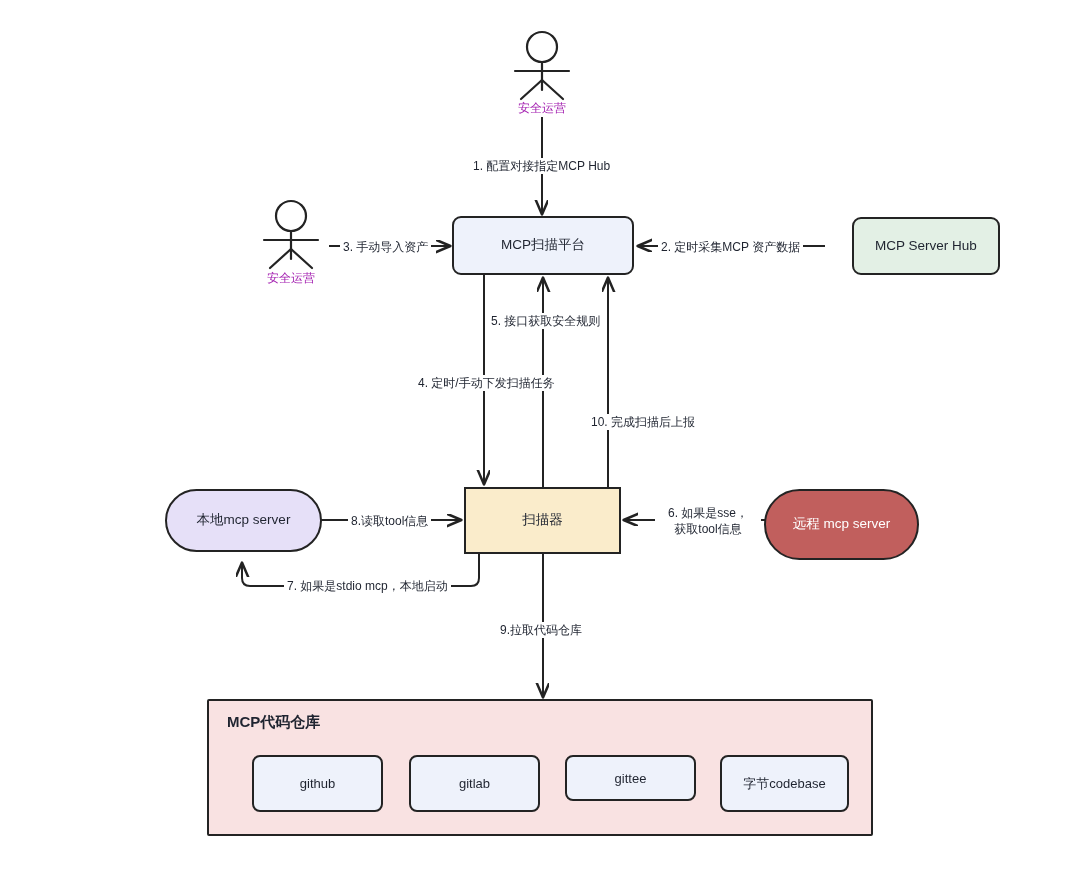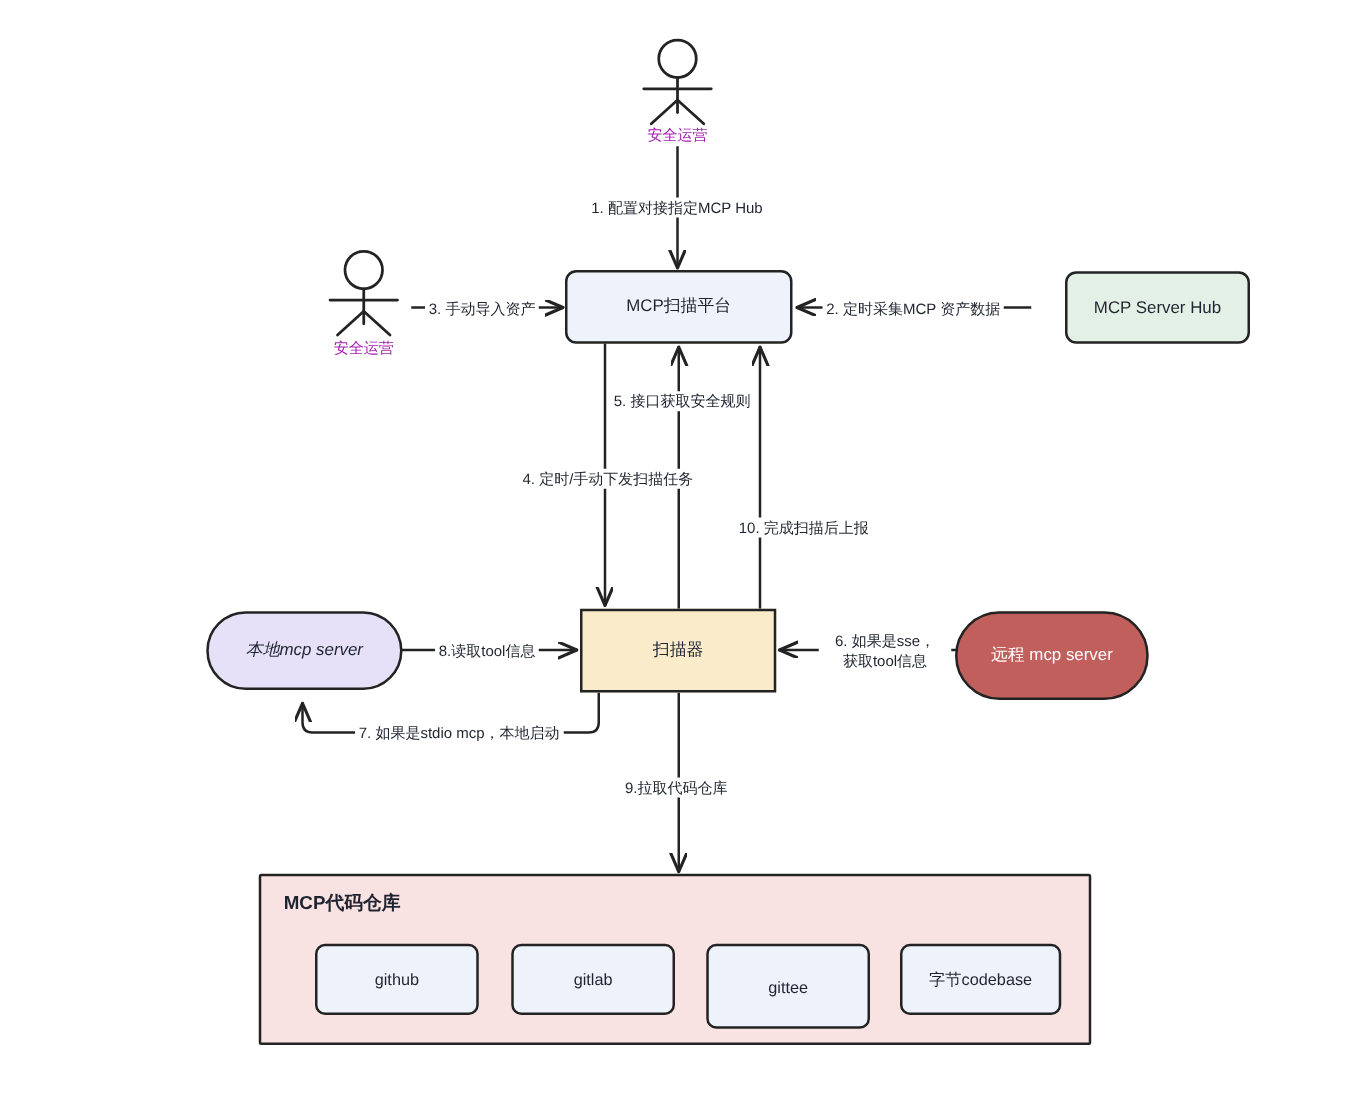--- a/index.html
+++ b/index.html
@@ -89,39 +89,39 @@
   </div>
 
   <div class="node hub" style="left:824px;top:217px;width:148px;height:58px;">
     <span>MCP Server Hub</span>
   </div>
 
   <div class="node scanner" style="left:464px;top:487px;width:157px;height:67px;">
     <span>扫描器</span>
   </div>
 
-  <div class="node localmcp" style="left:165px;top:489px;width:157px;height:63px;font-style:italic;">
+  <div class="node localmcp" style="left:165px;top:489px;width:157px;height:63px;">
     <span>本地mcp server</span>
   </div>
 
   <div class="node remotemcp" style="left:764px;top:489px;width:155px;height:71px;">
     <span>远程 mcp server</span>
   </div>
 
   <div class="repo-container" style="left:207px;top:699px;width:666px;height:137px;">
     <div class="repo-title">MCP代码仓库</div>
   </div>
 
   <div class="repo-item" style="left:252px;top:755px;width:131px;height:57px;">
     <span>github</span>
   </div>
   <div class="repo-item" style="left:409px;top:755px;width:131px;height:57px;">
     <span>gitlab</span>
   </div>
-  <div class="repo-item" style="left:565px;top:755px;width:131px;height:68px;">
+  <div class="repo-item" style="left:565px;top:755px;width:131px;height:46px;">
     <span>gittee</span>
   </div>
   <div class="repo-item" style="left:720px;top:755px;width:129px;height:57px;">
     <span>字节codebase</span>
   </div>
 
   <div class="edge-label" style="left:470px;top:158px;">1. 配置对接指定MCP Hub</div>
 
   <div class="edge-label" style="left:658px;top:239px;">2. 定时采集MCP 资产数据</div>
 

